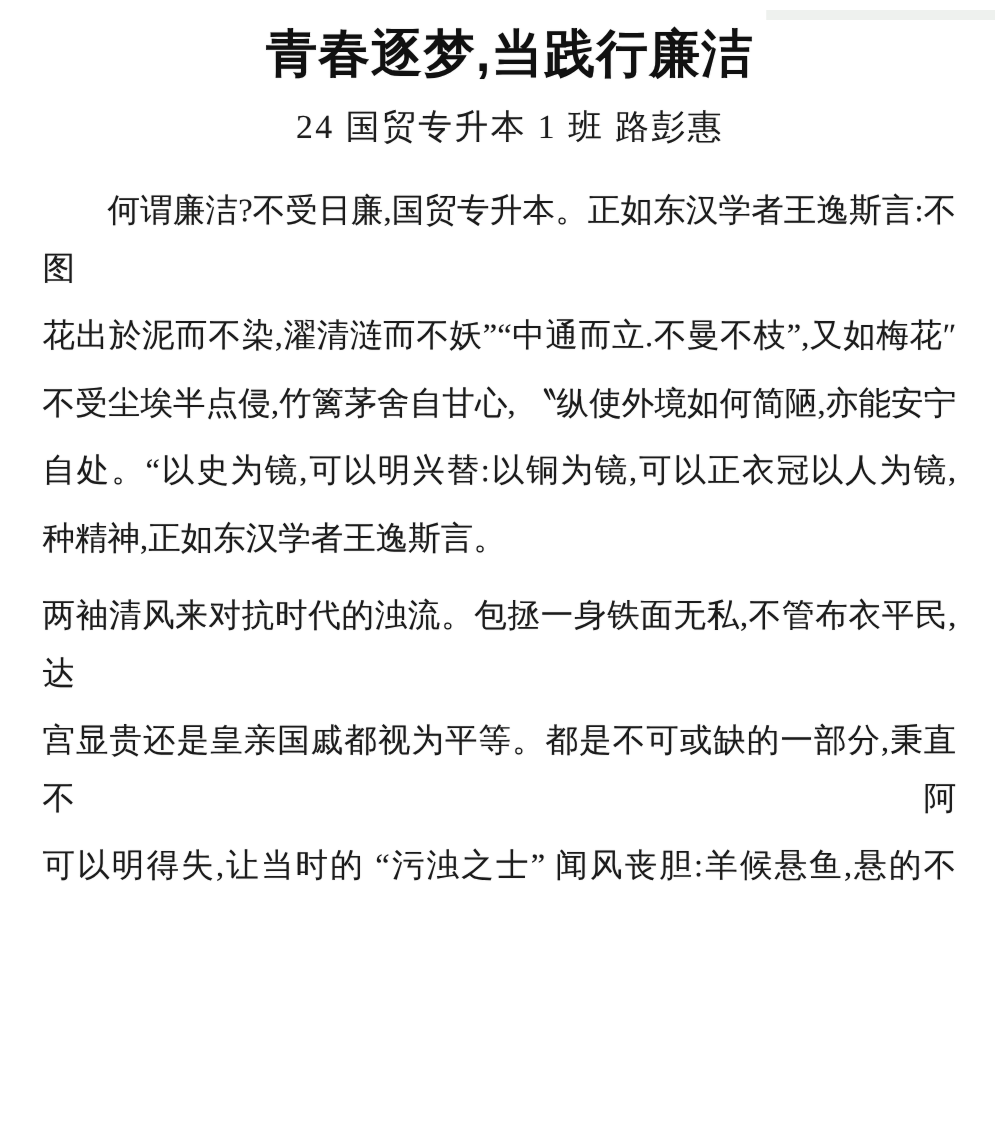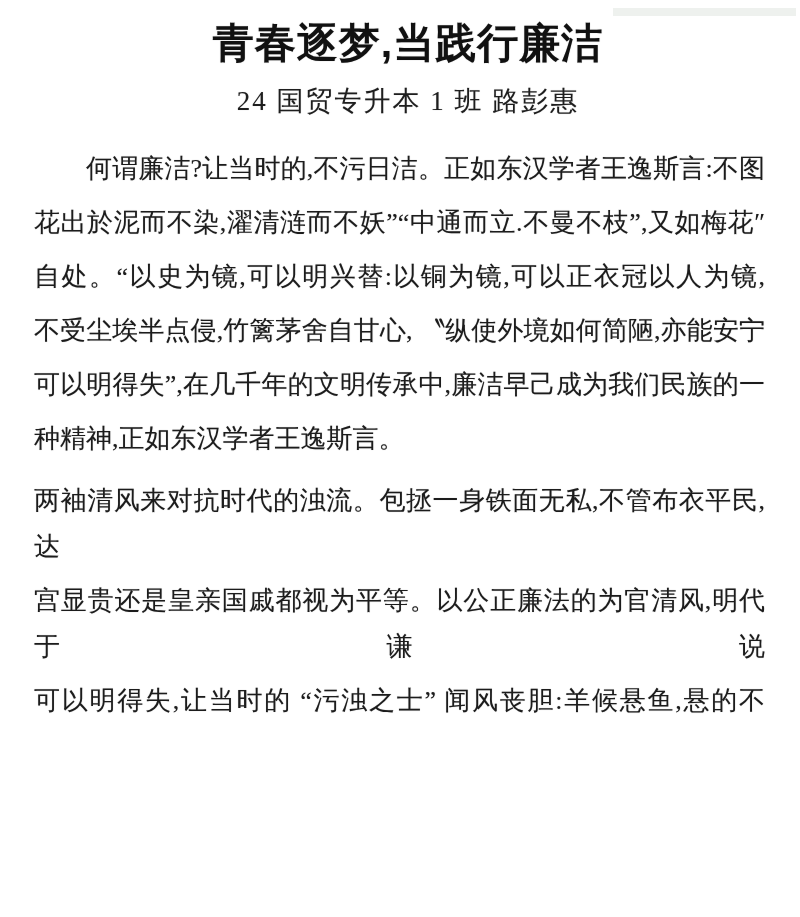--- a/index.html
+++ b/index.html
@@ -75,28 +75,27 @@
   <div class="scan-artifact"></div>
 
   <h1 class="doc-title">青春逐梦,当践行廉洁</h1>
 
   <div class="doc-byline">24 国贸专升本 1 班 路彭惠</div>
 
   <section class="essay-body">
 
 
     <p class="para">
-      <span class="line first fill">何谓廉洁?让当时的,不污日洁。正如东汉学者王逸斯言:不图</span>
+      <span class="line first fill">何谓廉洁?不受日廉,国贸专升本。正如东汉学者王逸斯言:不图</span>
       <span class="line fill">花出於泥而不染,濯清涟而不妖”“中通而立.不曼不枝”,又如梅花″</span>
+      <span class="line fill">不受尘埃半点侵,竹篱茅舍自甘心, 〝纵使外境如何简陋,亦能安宁</span>
       <span class="line fill">自处。“以史为镜,可以明兴替:以铜为镜,可以正衣冠以人为镜,</span>
-      <span class="line fill">不受尘埃半点侵,竹篱茅舍自甘心, 〝纵使外境如何简陋,亦能安宁</span>
-      <span class="line fill">可以明得失”,在几千年的文明传承中,廉洁早己成为我们民族的一</span>
       <span class="line end">种精神,正如东汉学者王逸斯言。</span>
     </p>
 
     <p class="para">
       <span class="line fill">两袖清风来对抗时代的浊流。包拯一身铁面无私,不管布衣平民,达</span>
-      <span class="line fill">宫显贵还是皇亲国戚都视为平等。以公正廉法的为官清风,明代于谦说</span>
+      <span class="line fill">宫显贵还是皇亲国戚都视为平等。都是不可或缺的一部分,秉直不阿</span>
       <span class="line fill">可以明得失,让当时的 “污浊之士” 闻风丧胆:羊候悬鱼,悬的不</span>
     </p>
 
   </section>
 </div>
 
 </body></html>

